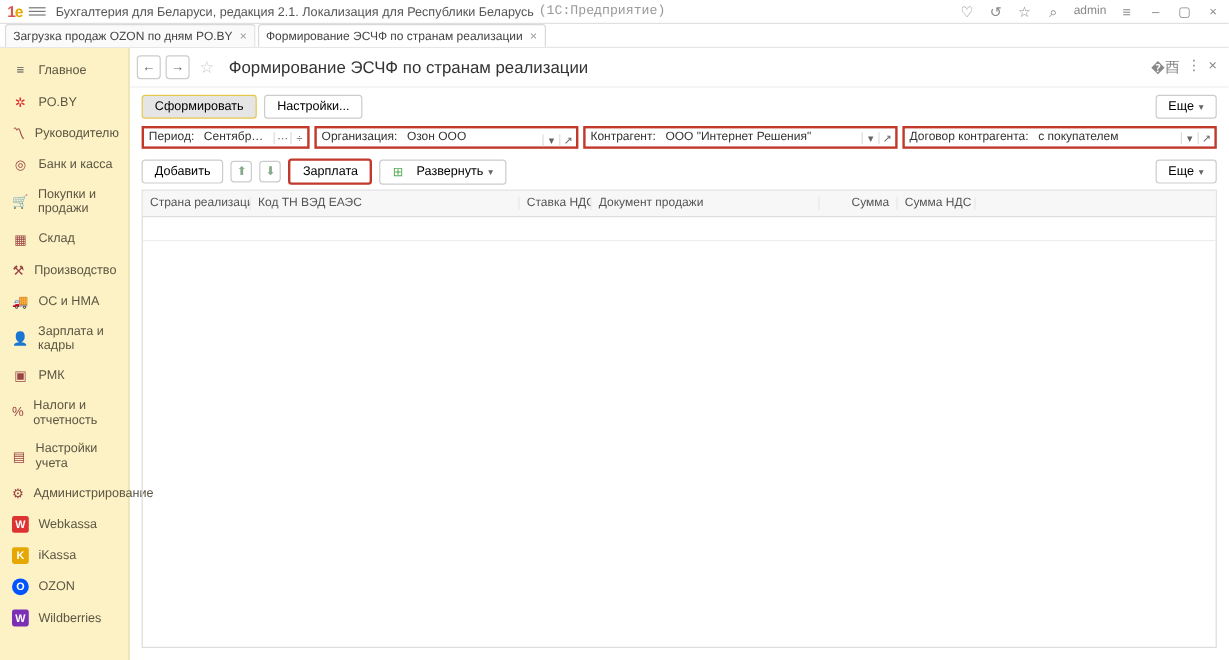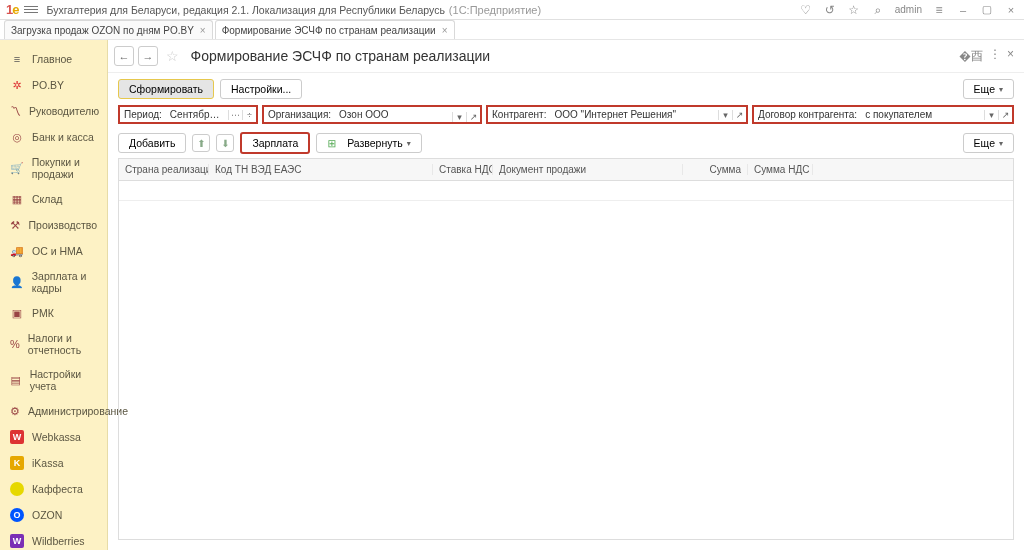--- a/index.html
+++ b/index.html
@@ -4,21 +4,21 @@
 <style>
   * { box-sizing: border-box; margin: 0; padding: 0; font-family: Arial, sans-serif; }
   body { width: 1024px; height: 550px; overflow: hidden; font-size: 11px; color: #333; background: #fff; position: relative; }
 
   
   .titlebar { height: 20px; display: flex; align-items: center; padding: 0 6px; border-bottom: 1px solid #e0e0e0; background: #fff; }
   .logo { color: #d9534f; font-weight: bold; font-size: 13px; margin-right: 6px; letter-spacing: -1px; }
   .hamburger { width: 14px; height: 14px; margin-right: 8px; display: flex; flex-direction: column; justify-content: center; gap: 2px; cursor: pointer; }
   .hamburger span { height: 1px; background: #777; }
   .title-text { color: #555; font-size: 10.5px; }
-  .title-suffix { color: #999; margin-left: 4px; }
+  .title-suffix { color: #999; margin-left: 4px; font-family: Liberation Mono, monospace; }
   .title-right { margin-left: auto; display: flex; align-items: center; gap: 10px; color: #888; }
   .title-right .ico { width: 14px; height: 14px; display: inline-flex; align-items: center; justify-content: center; font-size: 12px; cursor: pointer; }
   .title-right .user { font-size: 10px; }
   .win-btn { width: 14px; text-align: center; }
 
   
   .tabsbar { height: 20px; background: #fff; border-bottom: 1px solid #e6e6e6; display: flex; align-items: stretch; padding-left: 4px; }
   .tab { border: 1px solid #d9d9d9; border-bottom: none; border-radius: 3px 3px 0 0; margin-right: 2px; padding: 0 6px; display: flex; align-items: center; font-size: 10px; color: #444; background: #fafafa; gap: 6px; }
   .tab.active { background: #fff; }
   .tab .x { color: #999; font-size: 10px; cursor: pointer; }
@@ -163,24 +163,20 @@
       </div>
     <div class="item">
         <span class="iconbox" style="background:#d33;color:#fff;font-size:9px;border-radius:2px;font-weight:bold">W</span>
         <span>Webkassa</span>
       </div>
     <div class="item">
         <span class="iconbox" style="background:#e6a800;color:#fff;font-size:9px;border-radius:2px;font-weight:bold">K</span>
         <span>iKassa</span>
       </div>
     <div class="item">
-        <span class="iconbox" style="background:#e6d800;border-radius:50%"></span>
-        <span>Каффеста</span>
-      </div>
-    <div class="item">
         <span class="iconbox" style="background:#0055ff;color:#fff;font-size:9px;border-radius:7px;font-weight:bold">O</span>
         <span>OZON</span>
       </div>
     <div class="item">
         <span class="iconbox" style="background:#7b2fb5;color:#fff;font-size:9px;border-radius:2px;font-weight:bold">W</span>
         <span>Wildberries</span>
       </div>
   </div>
 
   <div class="content">

